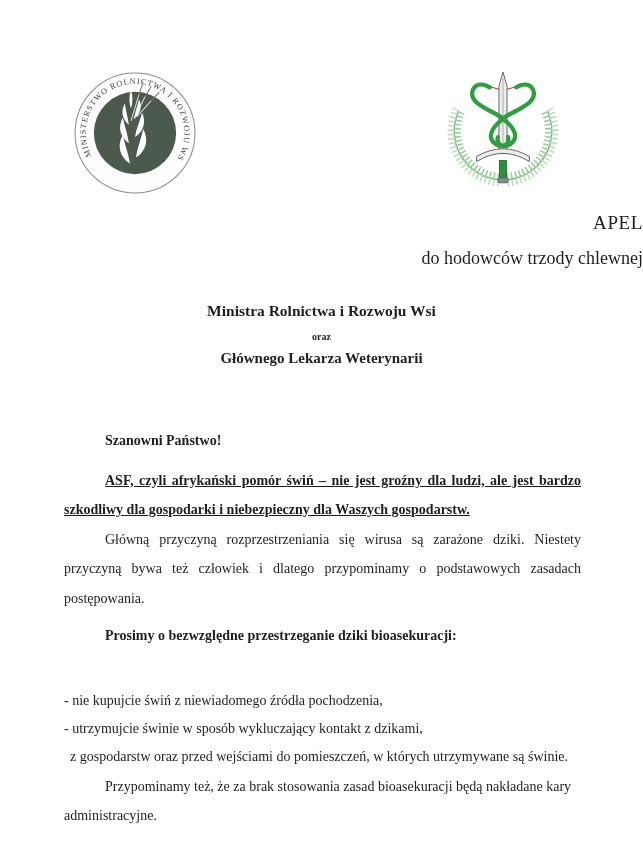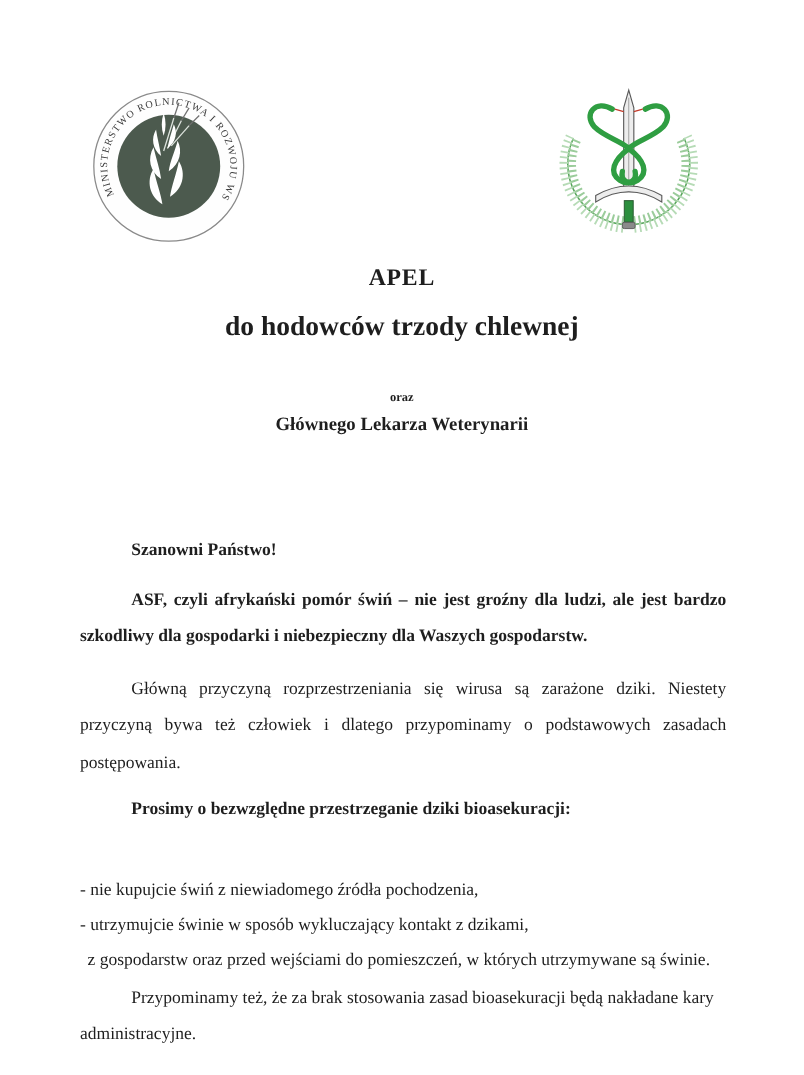--- a/index.html
+++ b/index.html
@@ -5,36 +5,36 @@
   * { margin:0; padding:0; box-sizing:border-box; }
   html,body { background:#ffffff; }
   .page {
     position:relative; width:643px; height:860px; background:#ffffff;
     font-family:"Liberation Serif","DejaVu Serif",serif; color:#1e1e1e; overflow:hidden;
   }
   .logo { position:absolute; }
   .logo-ministry { left:72px; top:70px; width:126px; height:126px; }
   .logo-vet { left:442px; top:64px; width:122px; height:130px; }
 
-  .titles { position:absolute; left:0; top:212px; width:100%; text-align:center; font-weight:bold; }
+  .titles { position:absolute; left:0; top:212px; width:100%; text-align:right; font-weight:normal; }
   .title-main { font-size:19px; letter-spacing:0.6px; }
-  .title-sub  { font-size:22px; margin-top:14px; }
+  .title-sub  { font-size:18px; margin-top:14px; }
 
   .addressers { position:absolute; left:0; top:302px; width:100%; text-align:center; font-weight:bold; }
   .addr-1    { font-size:15.5px; }
   .addr-oraz { font-size:10px; margin-top:11px; }
   .addr-2    { font-size:15px; margin-top:8px; }
 
   .content { position:absolute; left:64px; top:426px; width:517px; font-size:14px; line-height:29.5px; }
   .salutation { font-weight:bold; padding-left:41px; }
   .para { text-indent:41px; }
   .jst  { text-align:justify; }
   .bold { font-weight:bold; }
-  .para-asf   { margin-top:10px; }
-  .para-cause { margin-top:12px; }
+  .para-asf   { margin-top:10px;text-decoration:underline; }
+  .para-cause { }
   .list-intro { margin-top:8px; font-weight:bold; text-indent:41px; }
   .biolist { line-height:28px; list-style:none;margin-top:36px; }
   .biolist li { white-space:nowrap; }
   .cont-line { padding-left:6px; }
   .para-penalty { margin-top:1px; }
 
   .ring-text { font-size:8px; letter-spacing:1px; fill:#3c3c3c; font-family:"Liberation Serif",serif; }
 </style>
 </head>
 <body>
@@ -94,20 +94,21 @@
       <path d="M71 21 L64 23"></path>
     </g>
   </svg>
 
   <div class="titles">
     <div class="title-main">APEL</div>
     <div class="title-sub">do hodowców trzody chlewnej</div>
   </div>
 
   <div class="addressers">
+    <div class="addr-1">Ministra Rolnictwa i Rozwoju Wsi</div>
     <div class="addr-oraz">oraz</div>
     <div class="addr-2">Głównego Lekarza Weterynarii</div>
   </div>
 
   <div class="content">
     <div class="salutation">Szanowni Państwo!</div>
 
     <p class="para jst bold para-asf">ASF, czyli afrykański pomór świń – nie jest groźny dla ludzi, ale jest bardzo szkodliwy dla gospodarki i niebezpieczny dla Waszych gospodarstw.</p>
 
     <p class="para jst para-cause">Główną przyczyną rozprzestrzeniania się wirusa są zarażone dziki. Niestety przyczyną bywa też człowiek i dlatego przypominamy o podstawowych zasadach postępowania.</p>

